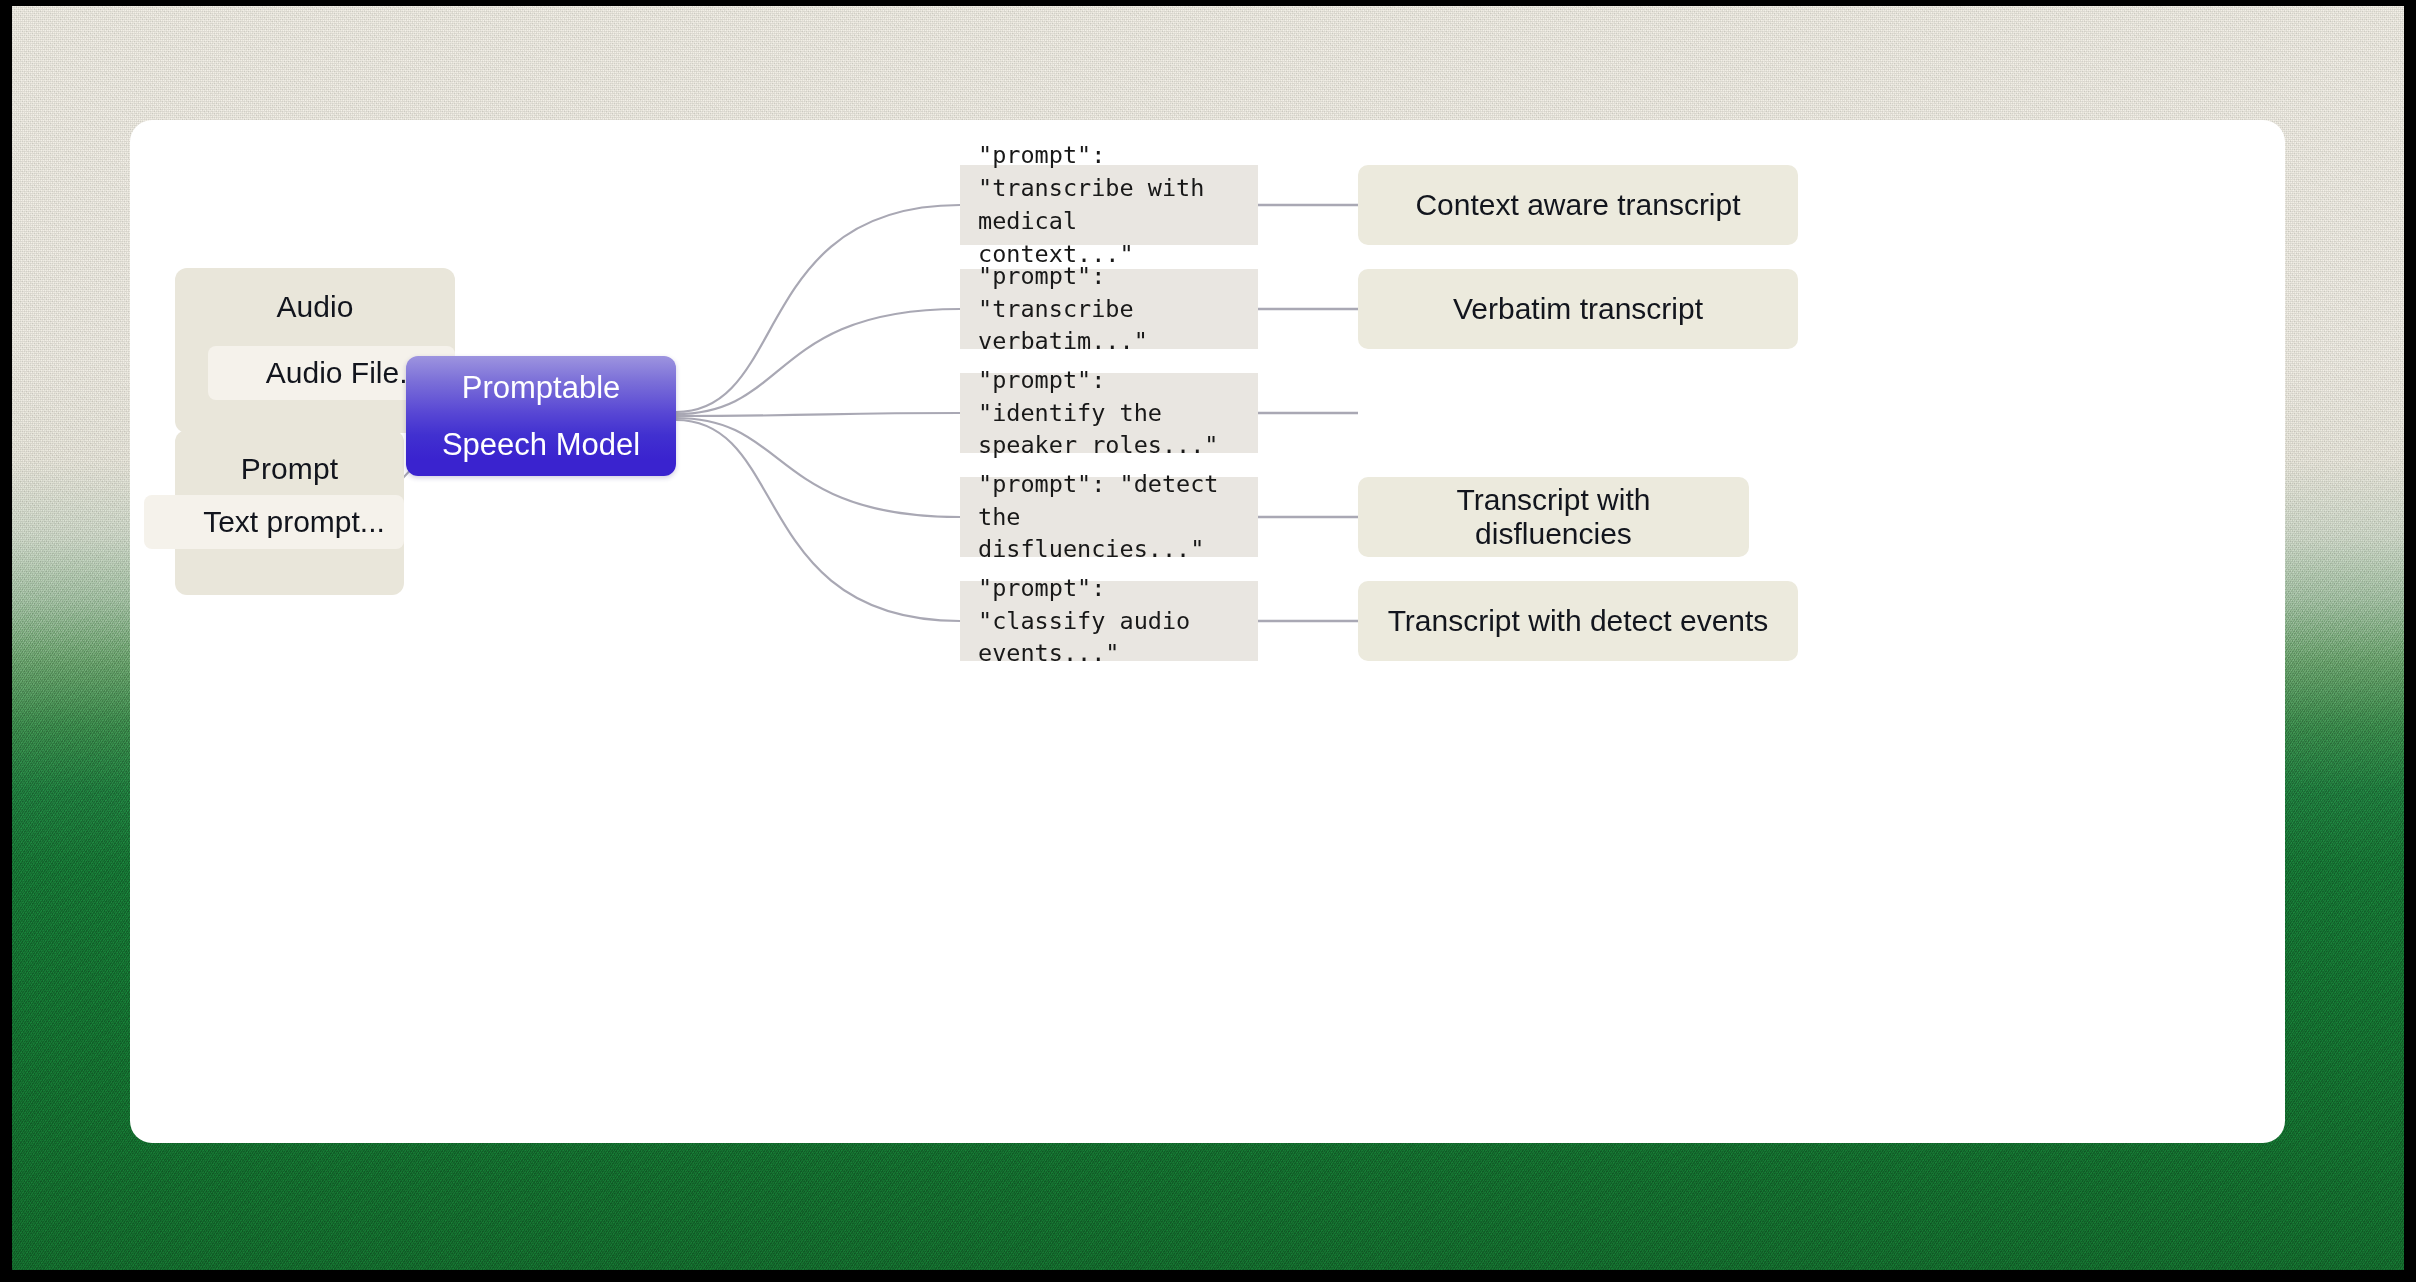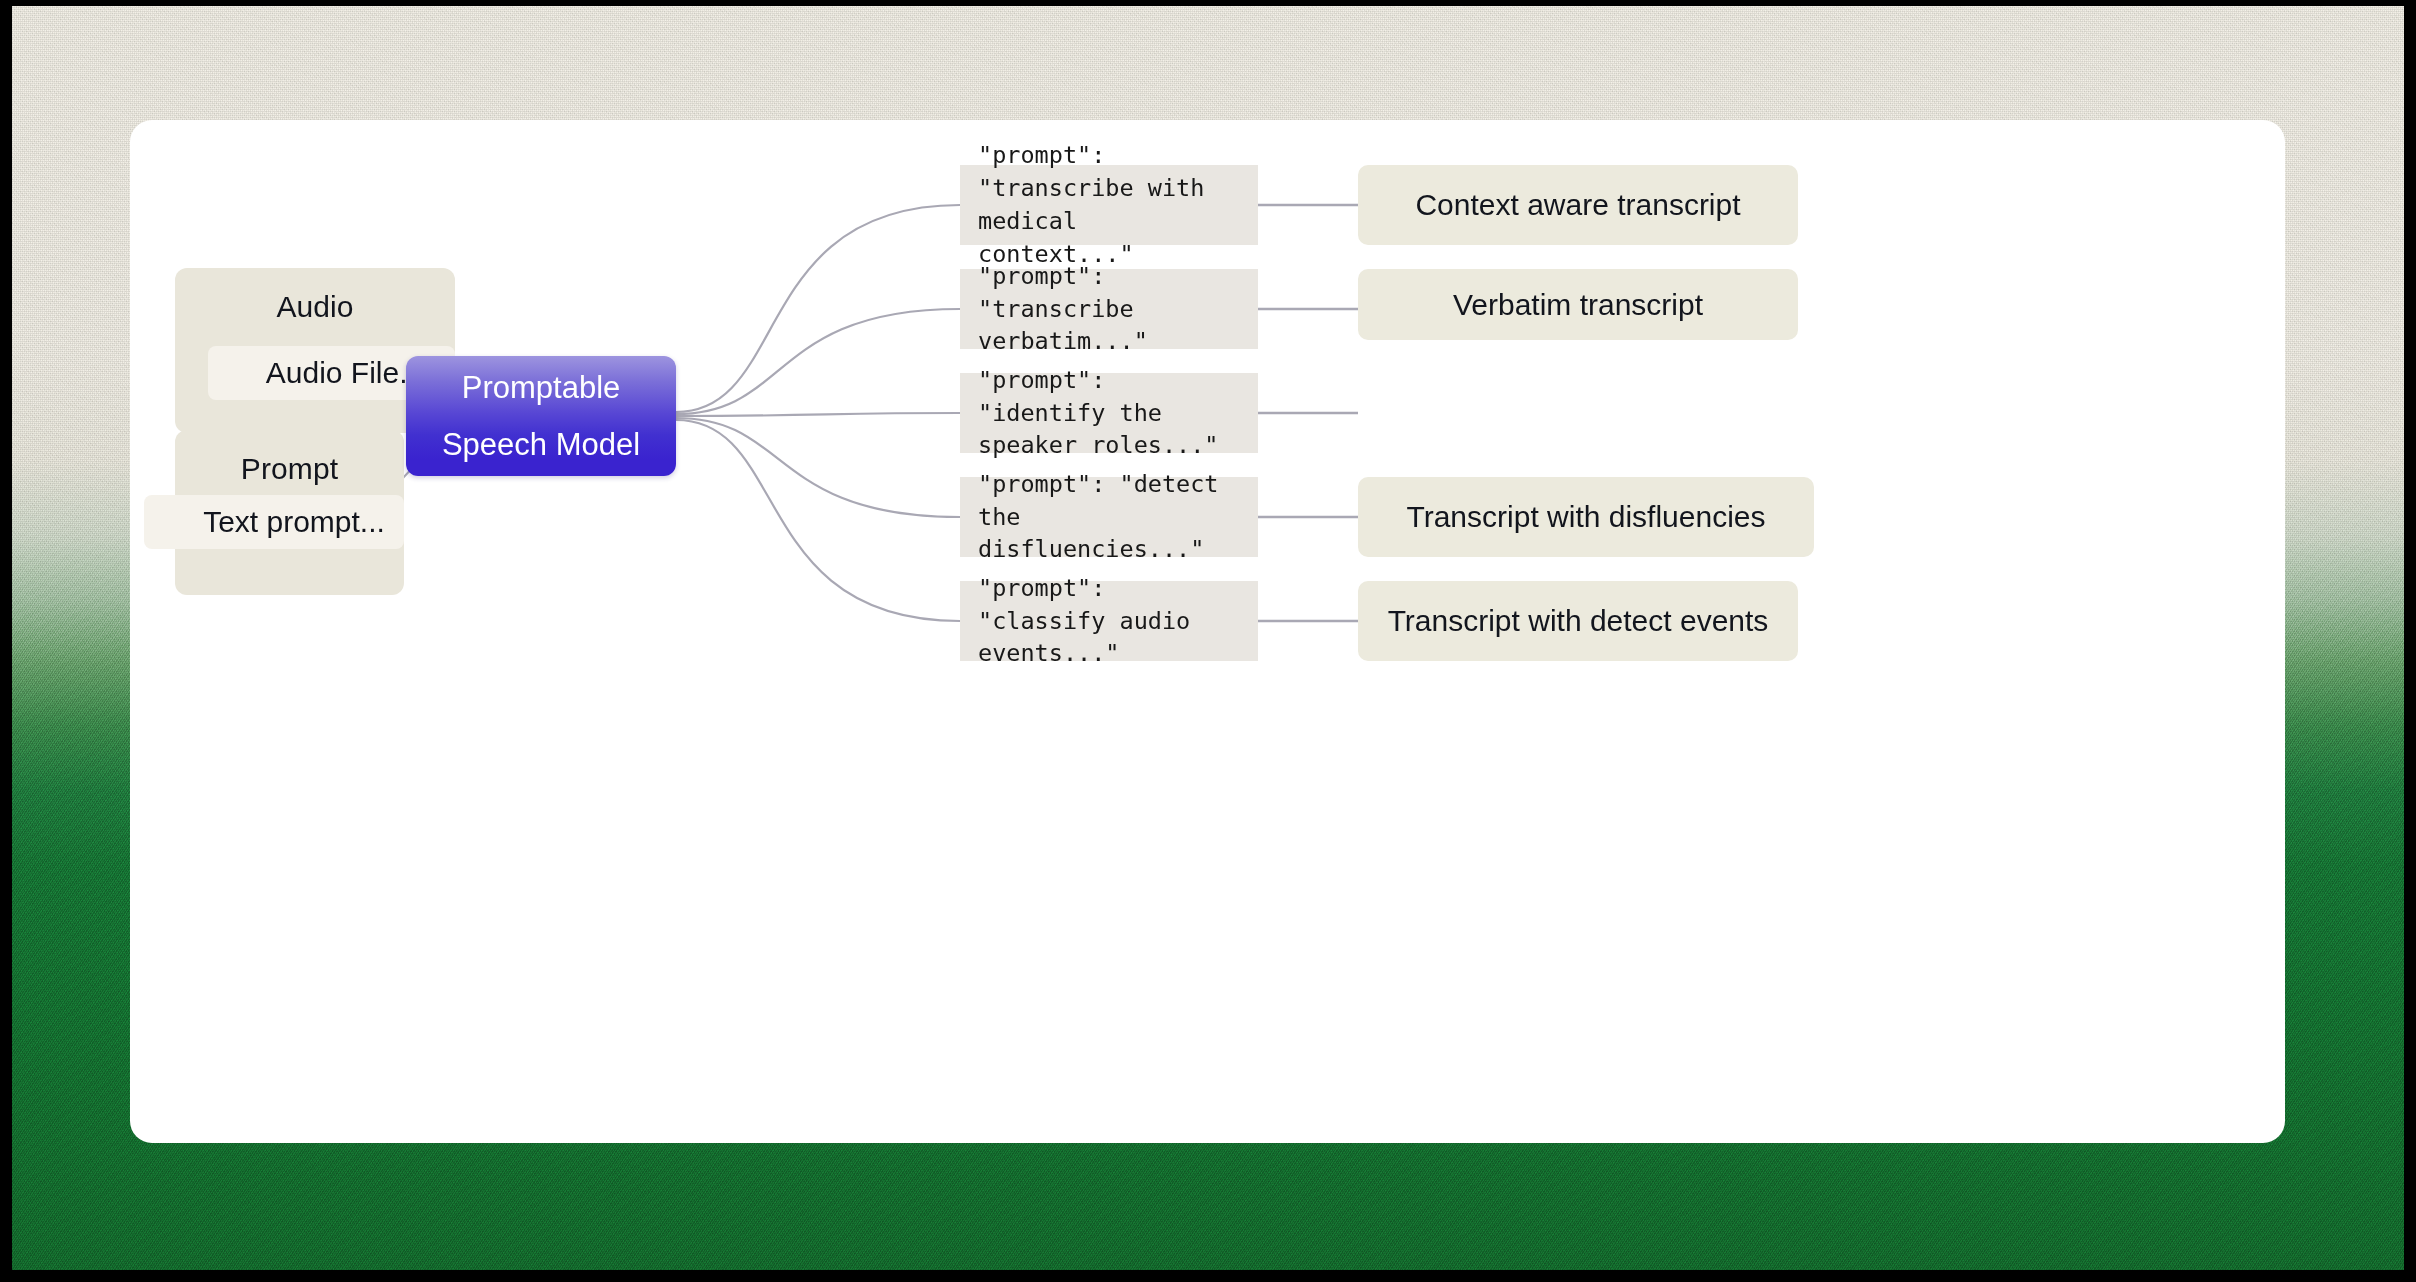--- a/index.html
+++ b/index.html
@@ -255,21 +255,21 @@
 
     <div class="node prompt-box" style="left:830px; top:461px; width:298px; height:80px;">
       <div>
         <span>"prompt": "classify audio</span>
         <span>events..."</span>
       </div>
     </div>
 
     <div class="node out-box" style="left:1228px; top:45px; width:440px; height:80px;">Context aware transcript</div>
 
-    <div class="node out-box" style="left:1228px; top:149px; width:440px; height:71px;">Verbatim transcript</div>
-
-
-    <div class="node out-box" style="left:1228px; top:357px; width:456px; height:80px;">Transcript with disfluencies</div>
+    <div class="node out-box" style="left:1228px; top:149px; width:440px; height:80px;">Verbatim transcript</div>
+
+
+    <div class="node out-box" style="left:1228px; top:357px; width:391px; height:80px;">Transcript with disfluencies</div>
 
     <div class="node out-box" style="left:1228px; top:461px; width:440px; height:80px;">Transcript with detect events</div>
 
   </div>
 </div>
 
 </body></html>

